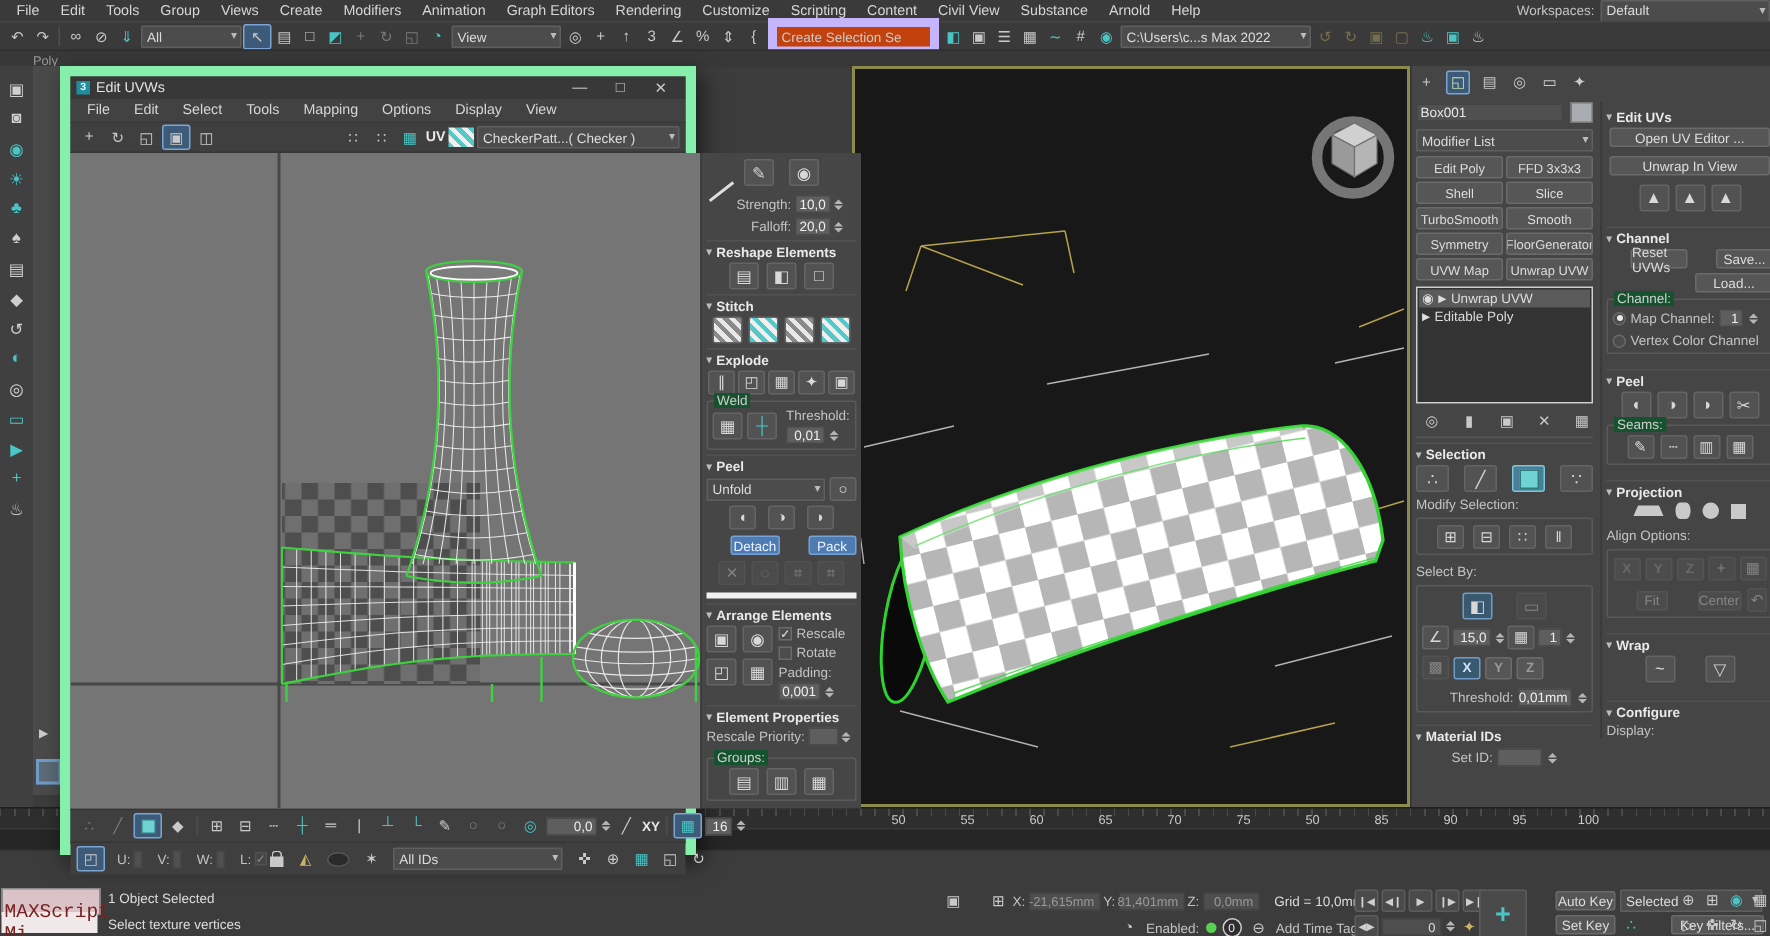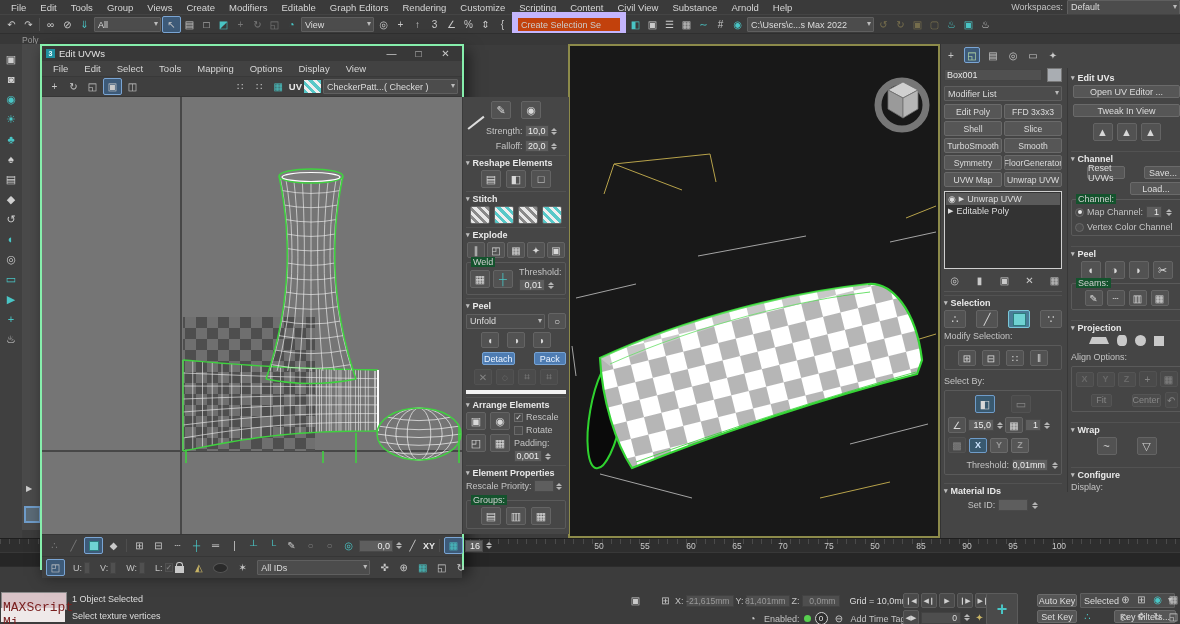--- a/index.html
+++ b/index.html
@@ -25,21 +25,21 @@
   .ribbon{left:0;top:33px;width:1180px;height:11px;background:#383838;border-top:1px solid #2f2f2f;color:#9a9a9a;font-size:8.5px;display:flex;align-items:center;padding-left:22px;}
   
   .left-icons{left:0;top:44px;width:22px;height:486px;background:#404040;display:flex;flex-direction:column;align-items:center;gap:6px;padding-top:8px;}
   .lt-ico{width:16px;height:14px;display:flex;align-items:center;justify-content:center;font-size:11px;color:#cfcfcf;}
   .left-strip{left:22px;top:44px;width:18px;height:486px;background:#4a4a4a;}
   .strip-arrow{position:absolute;left:4px;top:440px;color:#ccc;font-size:8px;}
   .strip-sq{position:absolute;left:2px;top:462px;width:13px;height:13px;background:#5b6b77;border:2px solid #6f9cc9;}
   
   .viewport{left:568px;top:44px;width:372px;height:494px;background:#161616;border:2px solid #8c8a4a;box-sizing:border-box;}
   
-  .dialog{left:40px;top:44px;width:424px;height:526px;background:#454545;border:2px solid #86efac;box-sizing:border-box;z-index:10;box-shadow:4px 6px 14px rgba(0,0,0,.55);}
+  .dialog{left:40px;top:44px;width:424px;height:526px;background:#454545;border:7px solid #86efac;box-sizing:border-box;z-index:10;box-shadow:4px 6px 14px rgba(0,0,0,.55);}
   .dlg-title{height:15px;background:#383838;display:flex;align-items:center;padding:0 4px;gap:4px;}
   .dlg-logo{width:9px;height:9px;background:#1f8fa0;color:#eafcff;font-size:7px;font-weight:bold;display:flex;align-items:center;justify-content:center;}
   .dlg-title-text{color:#e3e3e3;font-size:9.5px;}
   .win-btns{margin-left:auto;display:flex;gap:10px;padding-right:4px;color:#cfcfcf;font-size:9px;}
   .dlg-menu{height:15px;background:#424242;display:flex;align-items:center;gap:2px;padding-left:4px;border-bottom:1px solid #393939;}
   .dlg-tools{height:19px;background:#3f3f3f;display:flex;align-items:center;gap:2px;padding:0 4px;border-bottom:1px solid #363636;}
   .dlg-body{position:relative;height:437px;}
   .uvcanvas{position:absolute;left:0;top:0;width:420px;height:437px;background:#757575;overflow:hidden;}
   .dlg-side{position:absolute;left:420px;top:0;width:107px;height:437px;background:#464646;border-left:1px solid #3a3a3a;box-sizing:border-box;padding:2px 3px;overflow:hidden;}
   .ro-h{display:flex;align-items:center;gap:3px;color:#e9e9e9;font-weight:bold;font-size:9px;margin:3px 0 2px 0;border-top:1px solid #525252;padding-top:2px;}
@@ -112,21 +112,21 @@
 
   <div class="abs menubar">
     <div class="row">
         <span class="menu-item">File</span>
         <span class="menu-item">Edit</span>
         <span class="menu-item">Tools</span>
         <span class="menu-item">Group</span>
         <span class="menu-item">Views</span>
         <span class="menu-item">Create</span>
         <span class="menu-item">Modifiers</span>
-        <span class="menu-item">Editable</span>
+        <span class="menu-item">Animation</span>
         <span class="menu-item">Graph Editors</span>
         <span class="menu-item">Rendering</span>
         <span class="menu-item">Customize</span>
         <span class="menu-item">Scripting</span>
         <span class="menu-item">Content</span>
         <span class="menu-item">Civil View</span>
         <span class="menu-item">Substance</span>
         <span class="menu-item">Arnold</span>
         <span class="menu-item">Help</span>
       </div>
@@ -453,21 +453,21 @@
           </span>
       </div>
     </div>
 
     <div class="cp-right">
       <div class="ro-h" style="border-top:none">
           <span class="tri">▾</span>
           <span>Edit UVs</span>
         </div>
       <div class="btn" style="margin:2px 2px">Open UV Editor ...</div>
-      <div class="btn" style="margin:6px 2px">Tweak In View</div>
+      <div class="btn" style="margin:6px 2px">Unwrap In View</div>
       <div class="row" style="gap:4px;justify-content:center;margin-top:6px">
           <span class="ico-btn">▲</span>
           <span class="ico-btn on-blue">▲</span>
           <span class="ico-btn">▲</span>
         </div>
 
       <div class="ro-h" style="margin-top:10px">
           <span class="tri">▾</span>
           <span>Channel</span>
         </div>

